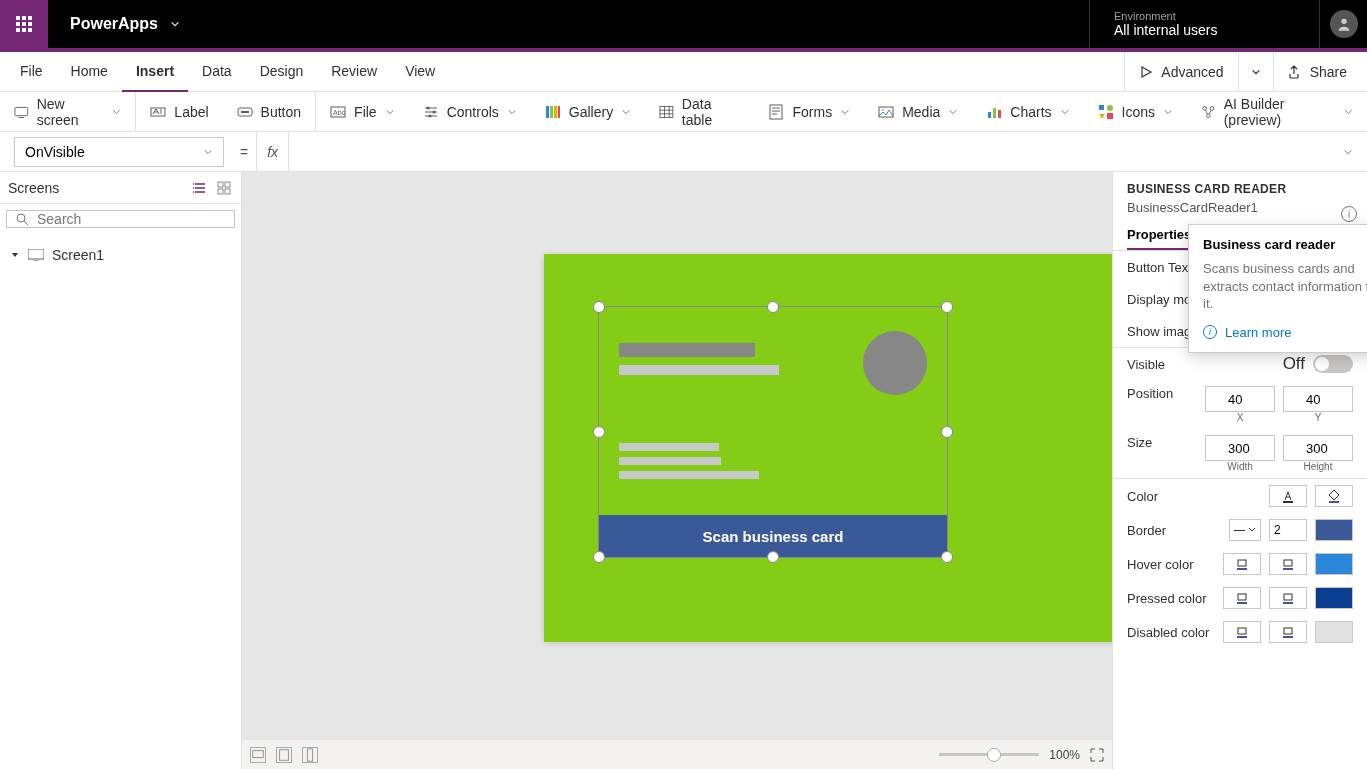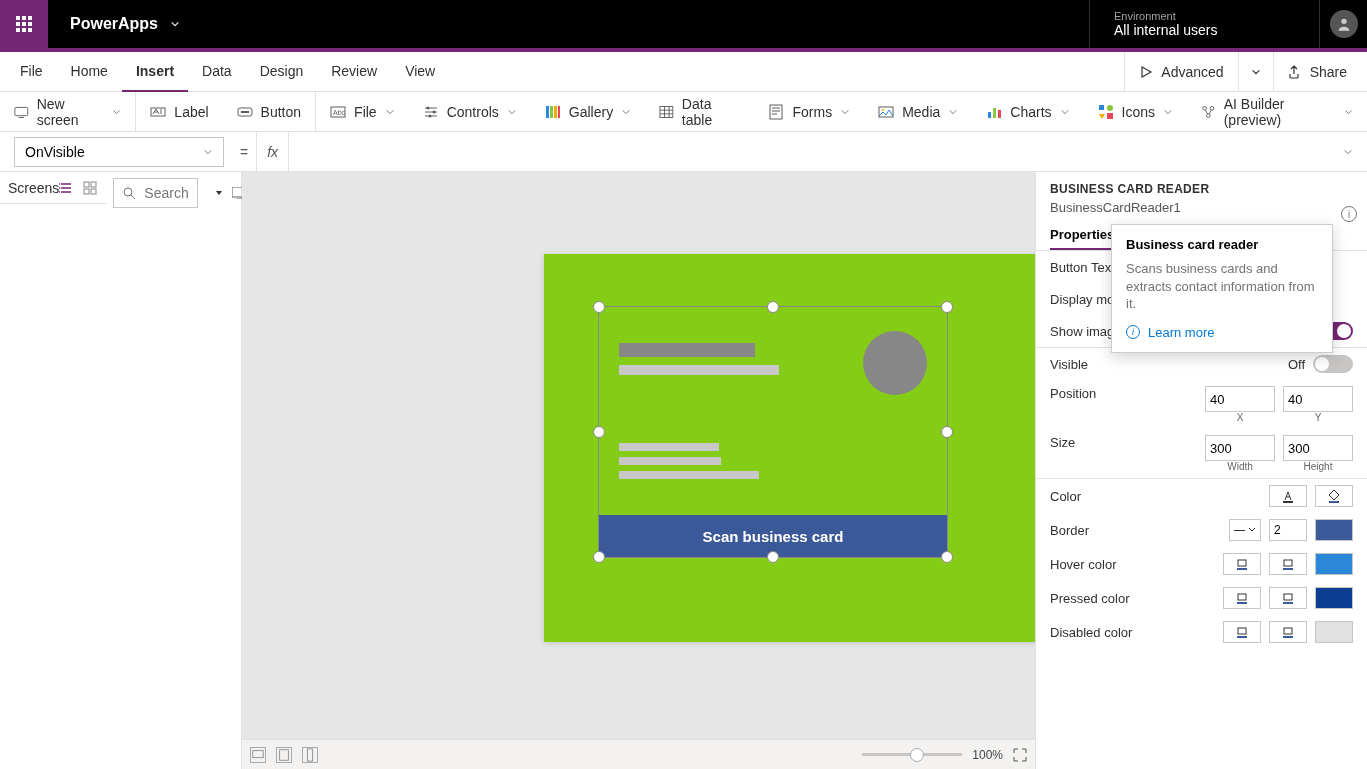--- a/index.html
+++ b/index.html
@@ -42,25 +42,25 @@
 
 .fxbar { height: 40px; display: flex; align-items: center; border-bottom: 1px solid #e1e1e1; background: #fff; }
 .prop-select { width: 210px; margin: 0 8px 0 14px; height: 30px; border: 1px solid #c8c6c4; display: flex; align-items: center; justify-content: space-between; padding: 0 10px; font-size: 14px; }
 .fx-eq { padding: 0 8px; font-size: 14px; color: #555; }
 .fx-symbol { padding: 0 10px; font-style: italic; font-size: 14px; color: #555; border-left: 1px solid #e1e1e1; border-right: 1px solid #e1e1e1; height: 100%; display: flex; align-items: center; }
 .fx-input { flex: 1; height: 100%; border: none; padding-left: 10px; font-size: 14px; outline: none; }
 .fx-chev { padding: 0 14px; }
 
 
 .body { display: flex; height: calc(769px - 48px - 4px - 40px - 40px - 40px); }
-.tree-panel { width: 242px; background: #fff; border-right: 1px solid #e1e1e1; display: flex; flex-direction: row; }
+.tree-panel { width: 242px; background: #fff; border-right: 1px solid #e1e1e1; display: flex; flex-direction: column; }
 .tree-header { height: 32px; display: flex; align-items: center; justify-content: space-between; padding: 0 10px 0 8px; border-bottom: 1px solid #e1e1e1; font-size: 14px; color: #323130; }
 .tree-header-icons { display: flex; gap: 10px; }
 .tree-search { padding: 6px 6px; }
-.tree-search-box { height: 30px; border: 1px solid #c8c6c4; display: flex; align-items: center; padding: 0 8px; gap: 8px; color: #767676; font-size: 14px; }
+.tree-search-box { height: 18px; border: 1px solid #c8c6c4; display: flex; align-items: center; padding: 0 8px; gap: 8px; color: #767676; font-size: 14px; }
 .tree-items { padding: 6px 0; }
 .tree-item { height: 30px; display: flex; align-items: center; gap: 8px; padding-left: 10px; font-size: 14px; color: #323130; }
 
 .canvas-area { flex: 1; display: flex; flex-direction: column; background: #e6e6e6; position: relative; }
 .canvas-scroll { flex: 1; position: relative; }
 .canvas-white { position: absolute; left: 302px; top: 82px; width: 684px; height: 388px; background: #84cc16; box-shadow: 0 1px 6px rgba(0,0,0,.15); }
 .control-box { position: absolute; left: 54px; top: 52px; width: 350px; height: 252px; border: 1px solid #888; }
 .handle { position: absolute; width: 12px; height: 12px; border: 1px solid #888; background: #fff; border-radius: 50%; }
 .card-preview { position: absolute; left: 10px; top: 10px; right: 10px; height: 164px; }
 .card-line1 { position: absolute; left: 10px; top: 26px; width: 136px; height: 14px; background: #878787; }
@@ -69,37 +69,37 @@
 .card-line3 { position: absolute; left: 10px; top: 126px; width: 100px; height: 8px; background: #c8c8c8; }
 .card-line4 { position: absolute; left: 10px; top: 140px; width: 102px; height: 8px; background: #c8c8c8; }
 .card-line5 { position: absolute; left: 10px; top: 154px; width: 140px; height: 8px; background: #c8c8c8; }
 .scan-btn { position: absolute; left: 0; right: 0; bottom: 0; height: 42px; background: #3b5998; color: #fff; font-size: 15px; display: flex; align-items: center; justify-content: center; font-weight: 600; }
 .status-bar { height: 30px; background: #f3f2f1; border-top: 1px solid #e1e1e1; display: flex; align-items: center; padding: 0 8px; gap: 10px; }
 .sb-spacer { flex:1; }
 .zoom-slider { width: 100px; height: 3px; background: #c8c6c4; position: relative; }
 .zoom-slider::after { content:''; position:absolute; right:38px; top:-5px; width:12px; height:12px; border-radius:50%; background:#fff; border:1px solid #aaa; }
 .zoom-val { font-size: 12px; color: #444; }
 
-.prop-panel { width: 332px; background: #fff; border-left: 1px solid #e1e1e1; position: relative; overflow: visible; }
+.prop-panel { width: 255px; background: #fff; border-left: 1px solid #e1e1e1; position: relative; overflow: visible; }
 .pp-header { padding: 10px 14px 4px; }
 .pp-title { font-size: 12px; font-weight: 600; letter-spacing: .3px; text-transform: uppercase; color: #323130; }
 .pp-name { font-size: 13px; color: #555; margin-top: 4px; }
 .pp-info-icon { position: absolute; right: 10px; top: 34px; width: 16px; height: 16px; border: 1px solid #767676; border-radius: 50%; font-size: 10px; display: flex; align-items: center; justify-content: center; color: #767676; }
 .pp-tabs { display: flex; gap: 18px; padding: 8px 14px 0; font-size: 13px; }
 .pp-tab { padding-bottom: 6px; border-bottom: 2px solid transparent; cursor: pointer; }
 .pp-tab.active { border-bottom-color: #742774; font-weight: 600; }
 .pp-sep { height: 1px; background: #e1e1e1; }
 .pp-row { display: flex; align-items: center; justify-content: space-between; padding: 6px 14px; font-size: 13px; color: #323130; min-height: 32px; }
 .pp-row .val { display: flex; align-items: center; gap: 8px; }
 .toggle { width: 40px; height: 18px; border-radius: 10px; background: #742774; position: relative; }
 .toggle.off { background: #c8c6c4; }
 .toggle::after { content:''; width:14px; height:14px; background:#fff; border-radius:50%; position:absolute; top:2px; right:2px; }
 .toggle.off::after { right:auto; left:2px; }
-.toggle-lbl { font-size: 13px; }
-.pp-dual-input { width: 70px; height: 26px; border: 1px solid #c8c6c4; font-size: 13px; padding: 0 4px; }
+.toggle-lbl { font-size: 17px; }
+.pp-dual-input { width: 70px; height: 26px; border: 1px solid #c8c6c4; font-size: 13px; padding: 0 22px; }
 .pp-dual-lbl { font-size: 10px; color: #666; text-align: center; width: 70px; }
 .color-swatch { width: 38px; height: 22px; border: 1px solid #c8c6c4; }
 .color-btn { width: 38px; height: 22px; border: 1px solid #c8c6c4; display:flex; align-items:center; justify-content:center; background:#fff; }
 .border-style-sel { width: 32px; height: 22px; border: 1px solid #c8c6c4; display: flex; align-items: center; padding: 0 4px; gap: 3px; background:#fff; }
 .border-line { flex:1; height:1px; background:#333; }
 .small-input { width: 38px; height: 22px; border: 1px solid #c8c6c4; font-size: 12px; padding: 0 4px; }
 
 
 .tooltip { position: absolute; left: 75px; top: 52px; width: 222px; background: #fff; border: 1px solid #ccc; box-shadow: 0 4px 14px rgba(0,0,0,.18); padding: 12px 14px; z-index: 50; font-size: 13px; }
 .tooltip-title { font-weight: 600; margin-bottom: 8px; }

